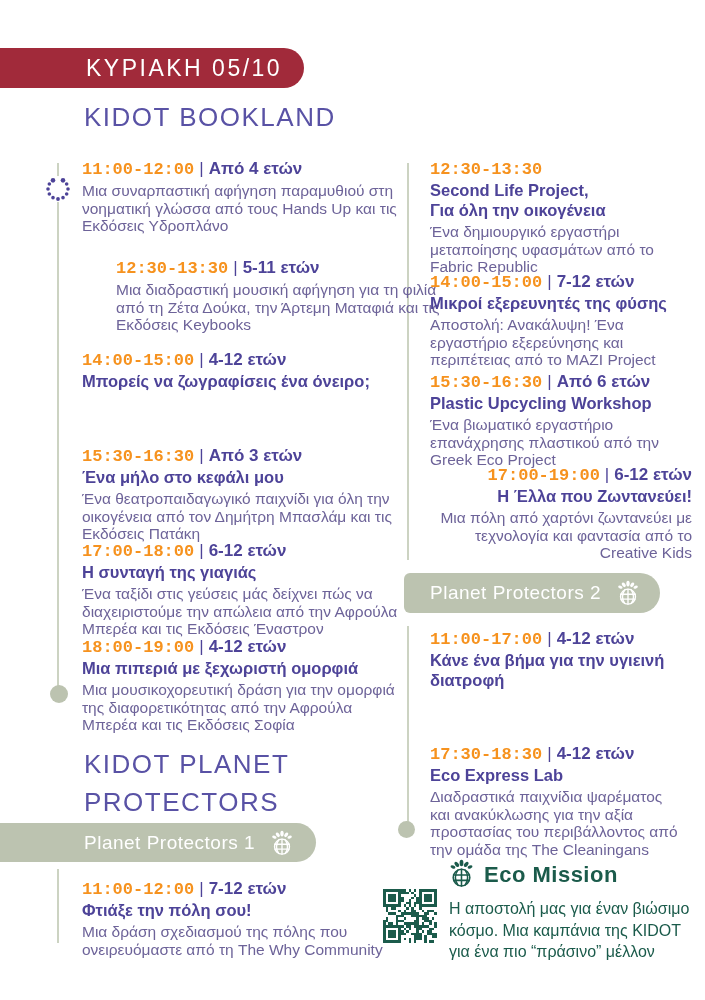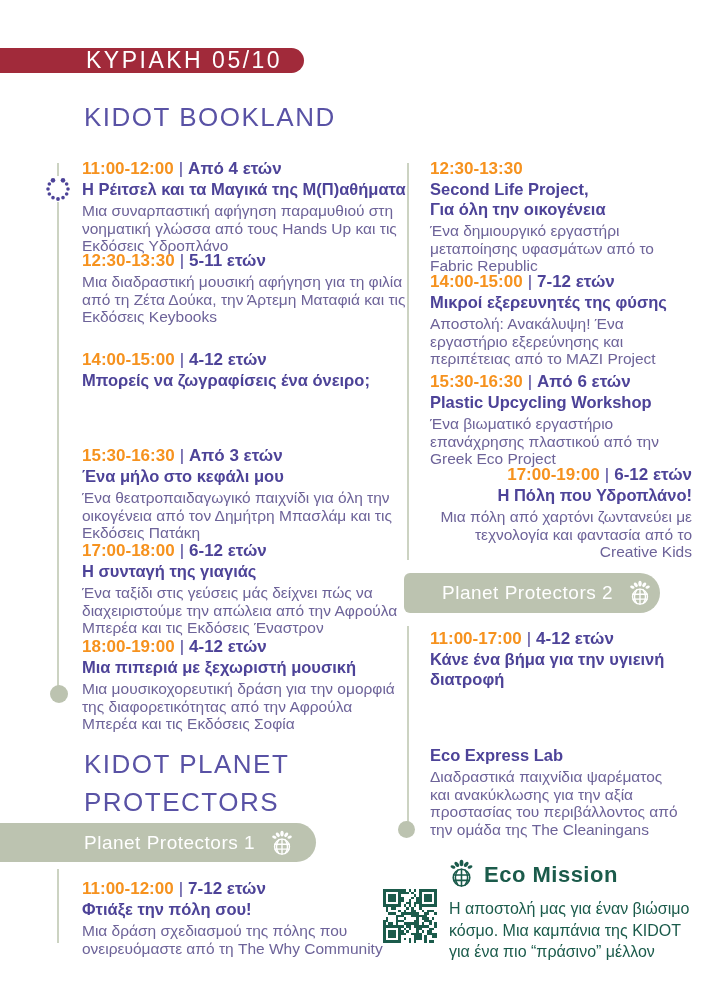--- a/index.html
+++ b/index.html
@@ -6,54 +6,54 @@
     --red:#a12a3a; --orange:#f6921e; --purple:#4d4398; --heading:#5952a5;
     --desc:#6d6399; --sage:#bcc3b0; --sage-line:#ccd3c2; --eco:#1b5b4b; --white:#ffffff;
   }
   html,body{margin:0;padding:0;background:#fff;}
   .page{
     position:relative;width:705px;height:1000px;background:#fff;overflow:hidden;
     font-family:"Liberation Sans",sans-serif;
   }
   
   .date-banner{
-    position:absolute;left:0;top:48px;width:304px;height:25px;background:var(--red);
+    position:absolute;left:0;top:48px;width:304px;height:40px;background:var(--red);
     border-radius:0 20px 20px 0;color:#fff;display:flex;align-items:center;
     padding-left:86px;box-sizing:border-box;font-size:23px;letter-spacing:2.5px;
   }
   .main-title{
     position:absolute;left:84px;top:102px;color:var(--heading);
     font-size:26px;letter-spacing:1.5px;
   }
   .section-title{
     position:absolute;left:84px;top:745px;color:var(--heading);
     font-size:26px;letter-spacing:1.5px;line-height:38px;white-space:pre-line;
   }
   
   .tl-line{position:absolute;width:2px;background:var(--sage-line);}
   .tl-dot{position:absolute;border-radius:50%;background:var(--sage);}
   .dot-ring-svg{position:absolute;left:44px;top:175px;width:28px;height:28px;color:var(--purple);}
   
   .ev{position:absolute;}
   .ev.left{left:82px;width:326px;}
   .ev.right{left:430px;width:262px;}
   .ev-head{font-size:17px;font-weight:bold;line-height:19px;}
-  .ev-time{color:var(--orange);}
+  .ev-time{color:var(--orange);font-family:Liberation Mono, monospace;}
   .ev-sep{color:var(--purple);font-weight:normal;margin:0 5px;}
   .ev-age{color:var(--purple);}
   .ev-title{color:var(--purple);font-size:16.5px;font-weight:bold;line-height:20px;margin-top:1px;white-space:pre-line;}
   .ev-desc{color:var(--desc);font-size:15.5px;line-height:17.5px;margin-top:3px;white-space:pre-line;}
   
   .pp-banner{
     position:absolute;background:var(--sage);color:#fff;display:flex;align-items:center;
     box-sizing:border-box;font-size:19px;letter-spacing:.5px;
   }
   .pp-banner .globe{width:26px;height:26px;flex:none;}
   #pp1-banner{left:0;top:823px;width:316px;height:39px;border-radius:0 20px 20px 0;padding-left:84px;}
-  #pp2-banner{left:404px;top:573px;width:256px;height:40px;border-radius:6px 20px 20px 6px;padding-left:38px;}
+  #pp2-banner{left:404px;top:573px;width:256px;height:40px;border-radius:6px 20px 20px 6px;padding-left:26px;}
   .pp-banner .label{margin-right:14px;}
   
   .eco-icon{position:absolute;left:447px;top:859px;width:29px;height:29px;color:var(--eco);}
   .eco-title{position:absolute;left:484px;top:862px;color:var(--eco);font-size:22px;letter-spacing:.5px;font-weight:bold;}
   .qr{position:absolute;left:383px;top:889px;width:54px;height:54px;}
   .eco-desc{
     position:absolute;left:449px;top:898px;width:250px;color:var(--eco);
     font-size:16px;line-height:21.5px;white-space:pre-line;
   }
   .hidden-defs{position:absolute;width:0;height:0;overflow:hidden;}
@@ -114,27 +114,26 @@
   <div class="tl-line" style="left:57px;top:869px;height:74px;"></div>
 
   <div class="tl-line" style="left:407px;top:163px;height:397px;"></div>
   <div class="tl-line" style="left:407px;top:626px;height:196px;"></div>
   <div class="tl-dot" style="left:398px;top:821px;width:17px;height:17px;"></div>
 
   <div class="ev left" style="top:159px;">
     <div class="ev-head">
       <span class="ev-time">11:00-12:00</span><span class="ev-sep">|</span><span class="ev-age">Από 4 ετών</span>
     </div>
-    <div class="ev-title">Η Ρέιτσελ και τα Μαγικά της Μ(Π)αθήματα</div>
     <div class="ev-desc">Μια συναρπαστική αφήγηση παραμυθιού στη
 νοηματική γλώσσα από τους Hands Up και τις
 Εκδόσεις Υδροπλάνο</div>
   </div>
 
-  <div class="ev left" style="top:251px;">
+  <div class="ev left" style="top:258px;margin-left:34px;">
     <div class="ev-head">
       <span class="ev-time">12:30-13:30</span><span class="ev-sep">|</span><span class="ev-age">5-11 ετών</span>
     </div>
     <div class="ev-desc">Μια διαδραστική μουσική αφήγηση για τη φιλία
 από τη Ζέτα Δούκα, την Άρτεμη Ματαφιά και τις
 Εκδόσεις Keybooks</div>
   </div>
 
   <div class="ev left" style="top:350px;">
     <div class="ev-head">
@@ -160,21 +159,21 @@
     <div class="ev-title">Η συνταγή της γιαγιάς</div>
     <div class="ev-desc">Ένα ταξίδι στις γεύσεις μάς δείχνει πώς να
 διαχειριστούμε την απώλεια από την Αφρούλα
 Μπερέα και τις Εκδόσεις Έναστρον</div>
   </div>
 
   <div class="ev left" style="top:637px;">
     <div class="ev-head">
       <span class="ev-time">18:00-19:00</span><span class="ev-sep">|</span><span class="ev-age">4-12 ετών</span>
     </div>
-    <div class="ev-title">Μια πιπεριά με ξεχωριστή μουσική</div>
+    <div class="ev-title">Μια πιπεριά με ξεχωριστή ομορφιά</div>
     <div class="ev-desc">Μια μουσικοχορευτική δράση για την ομορφιά
 της διαφορετικότητας από την Αφρούλα
 Μπερέα και τις Εκδόσεις Σοφία</div>
   </div>
 
   <div class="ev right" style="top:159px;">
     <div class="ev-head">
       <span class="ev-time">12:30-13:30</span>
     </div>
     <div class="ev-title">Second Life Project,
@@ -201,21 +200,21 @@
     <div class="ev-title">Plastic Upcycling Workshop</div>
     <div class="ev-desc">Ένα βιωματικό εργαστήριο
 επανάχρησης πλαστικού από την
 Greek Eco Project</div>
   </div>
 
   <div class="ev right" style="top:465px;text-align:right;">
     <div class="ev-head">
       <span class="ev-time">17:00-19:00</span><span class="ev-sep">|</span><span class="ev-age">6-12 ετών</span>
     </div>
-    <div class="ev-title">Η Πόλη που Υδροπλάνο!</div>
+    <div class="ev-title">Η Έλλα που Ζωντανεύει!</div>
     <div class="ev-desc">Μια πόλη από χαρτόνι ζωντανεύει με
 τεχνολογία και φαντασία από το
 Creative Kids</div>
   </div>
 
   <div class="section-title">KIDOT PLANET
 PROTECTORS</div>
 
   <div class="pp-banner" id="pp2-banner">
     <span class="label">Planet Protectors 2</span>
@@ -226,20 +225,23 @@
 
   <div class="ev right" style="top:629px;">
     <div class="ev-head">
       <span class="ev-time">11:00-17:00</span><span class="ev-sep">|</span><span class="ev-age">4-12 ετών</span>
     </div>
     <div class="ev-title">Κάνε ένα βήμα για την υγιεινή
 διατροφή</div>
   </div>
 
   <div class="ev right" style="top:744px;">
+    <div class="ev-head">
+      <span class="ev-time">17:30-18:30</span><span class="ev-sep">|</span><span class="ev-age">4-12 ετών</span>
+    </div>
     <div class="ev-title">Eco Express Lab</div>
     <div class="ev-desc">Διαδραστικά παιχνίδια ψαρέματος
 και ανακύκλωσης για την αξία
 προστασίας του περιβάλλοντος από
 την ομάδα της The Cleaningans</div>
   </div>
 
   <div class="pp-banner" id="pp1-banner">
     <span class="label">Planet Protectors 1</span>
     <svg class="globe">

